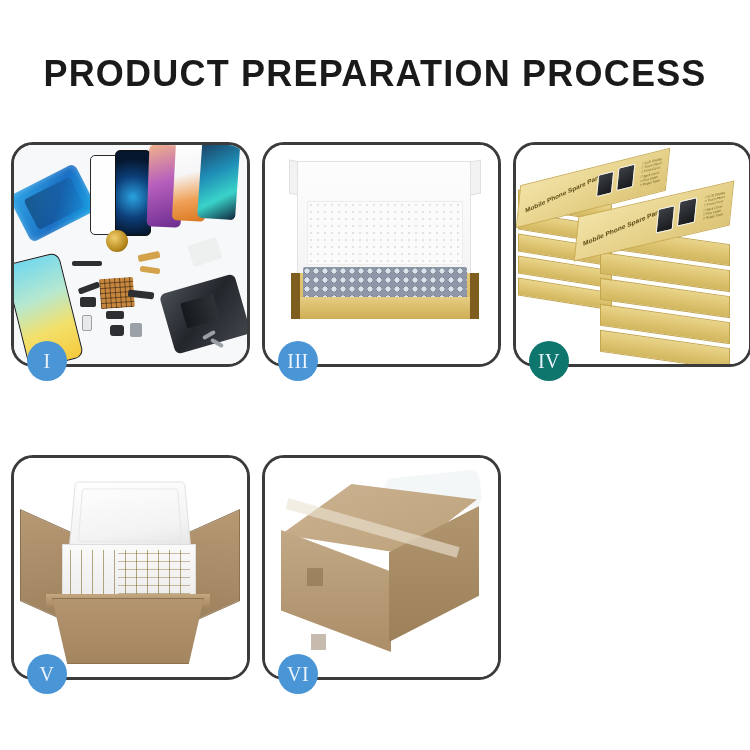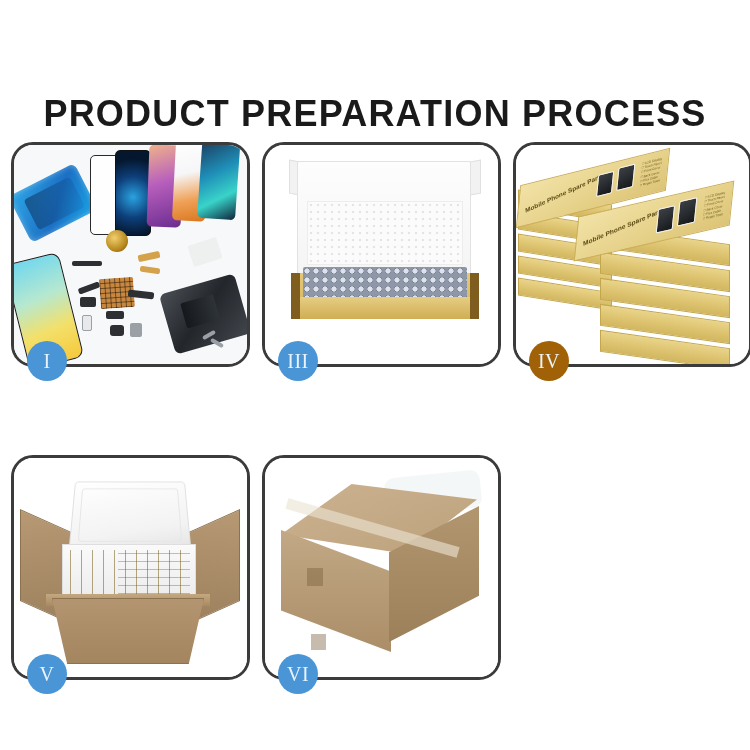--- a/index.html
+++ b/index.html
@@ -10,21 +10,20 @@
     overflow: hidden;
   }
   .page { position: relative; width: 750px; height: 750px; background: #fff; }
 
   
   .header { position: absolute; top: 0; left: 0; width: 750px; text-align: center; }
   .title {
     font-size: 36px; font-weight: 700; letter-spacing: 1.2px;
     color: #1a1a1a; line-height: 1; padding-top: 56px;
     font-family: "Liberation Sans", sans-serif;
-    margin-top: 40px;
   }
   .subtitle {
     font-size: 14.5px; color: #1a1a1a; padding-top: 14px;
     letter-spacing: 0.1px; font-family: "Liberation Sans", sans-serif;
   }
 
   
   .grid {
     position: absolute; left: 11px; top: 142px;
     width: 729px; height: 538px;
@@ -415,21 +414,21 @@
                 <div>□ LCD Display</div>
                 <div>□ Touch Panel</div>
                 <div>□ Front Cover</div>
                 <div>□ Back Cover</div>
                 <div>□ Flex Cable</div>
                 <div>□ Repair Tools</div>
               </div>
           </div>
         </div>
       </div>
-      <div class="badge" style="background: #a16207; color: rgb(234, 243, 251); text-align: center;">IV</div>
+      <div class="badge" style="background: #0f766e; color: rgb(234, 243, 251); text-align: center;">IV</div>
     </div>
 
     <div class="panel" style="border-color: rgb(59, 59, 59);">
       <div class="panel-clip p5">
         <div class="v-flapL"></div>
         <div class="v-flapR"></div>
         <div class="v-foam-lid"></div>
         <div class="v-foam-box"></div>
         <div class="v-inner-yellow"></div>
         <div class="v-inner-yellow2"></div>

